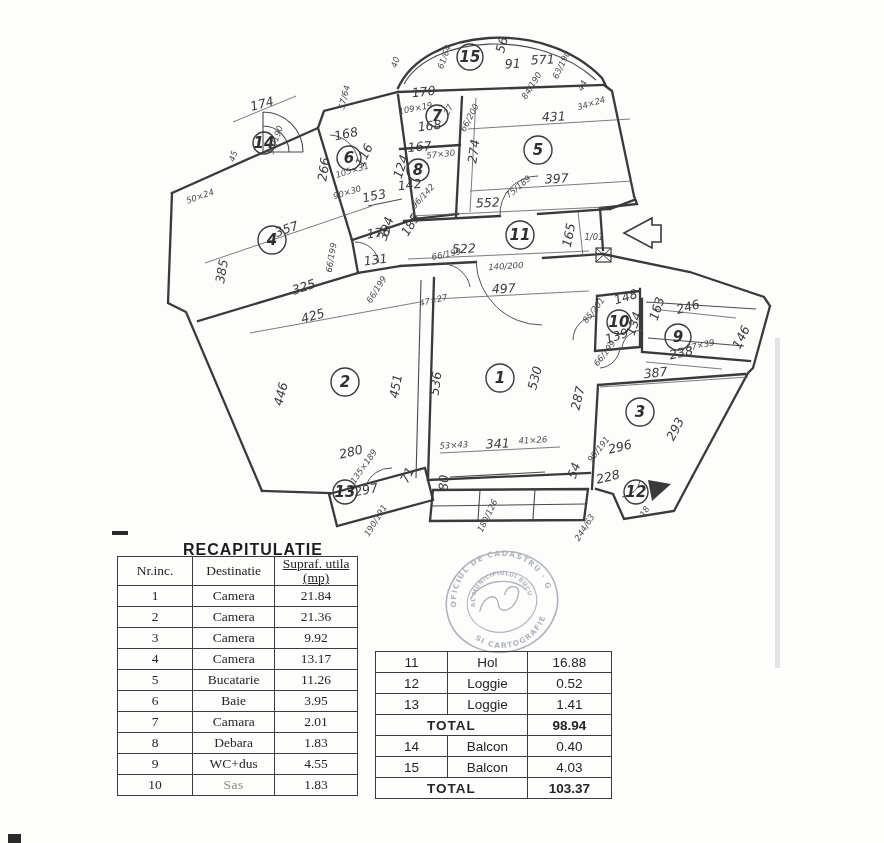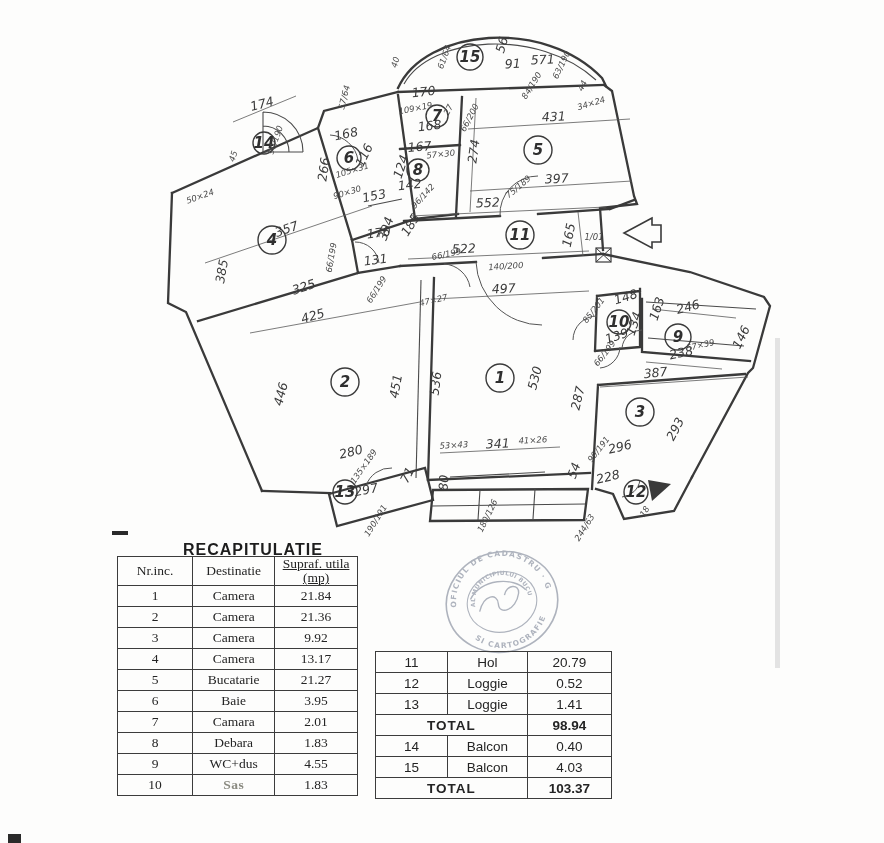--- a/index.html
+++ b/index.html
@@ -18,21 +18,21 @@
   .recap-title{position:absolute;left:183px;top:533px;font:bold 16px "Liberation Sans",sans-serif;
                letter-spacing:1px;color:#1d1d1d;margin-top:8px;}
   table.recap{position:absolute;border-collapse:collapse;color:#242424;}
   table.recap td{border:1.4px solid #3c3c3c;text-align:center;padding:0 3px;height:20px;}
   table.recap-left{left:117px;top:556px;width:241px;font:13.5px "Liberation Serif",serif;}
   table.recap-left td.hdr{height:17px;font-size:13.5px;}
   table.recap-right{left:375px;top:651px;width:237px;font:13.5px "Liberation Sans",sans-serif;}
   td.c-no{width:76px;} td.c-dest{width:80px;} td.c-area{width:85px;}
   td.total-lab{font-weight:bold;letter-spacing:1px;}
   td.total-val{font-weight:bold;}
-  td.sas{color:#8a8a80;font-weight:bold;letter-spacing:.5px;}
+  td.sas{color:#8a8a80;font-weight:normal;letter-spacing:.5px;}
   .hdr2{display:block;line-height:14px;text-decoration:underline;}
   
   .stamp{opacity:.62;}
   .stamp text{font:bold 7.5px "DejaVu Sans",sans-serif;fill:#7f8798;letter-spacing:1.2px;}
   .stamp .inner-t{font-size:5.8px;letter-spacing:.4px;}
   .stamp ellipse,.stamp path.scribble{stroke:#7f8798;fill:none;}
 </style>
 </head>
 <body>
 
@@ -310,21 +310,21 @@
           <td>9.92</td>
         </tr>
       <tr>
           <td>4</td>
           <td>Camera</td>
           <td>13.17</td>
         </tr>
       <tr>
           <td>5</td>
           <td>Bucatarie</td>
-          <td>21.27</td>
+          <td>11.26</td>
         </tr>
       <tr>
           <td>6</td>
           <td>Baie</td>
           <td>3.95</td>
         </tr>
       <tr>
           <td>7</td>
           <td>Camara</td>
           <td>2.01</td>
@@ -345,21 +345,21 @@
           <td>1.83</td>
         </tr>
     </tbody>
   </table>
 
   <table class="recap recap-right">
     <tbody>
       <tr>
           <td class="c-no">11</td>
           <td class="c-dest">Hol</td>
-          <td class="c-area">20.79</td>
+          <td class="c-area">16.88</td>
         </tr>
       <tr>
           <td>12</td>
           <td>Loggie</td>
           <td>0.52</td>
         </tr>
       <tr>
           <td>13</td>
           <td>Loggie</td>
           <td>1.41</td>

